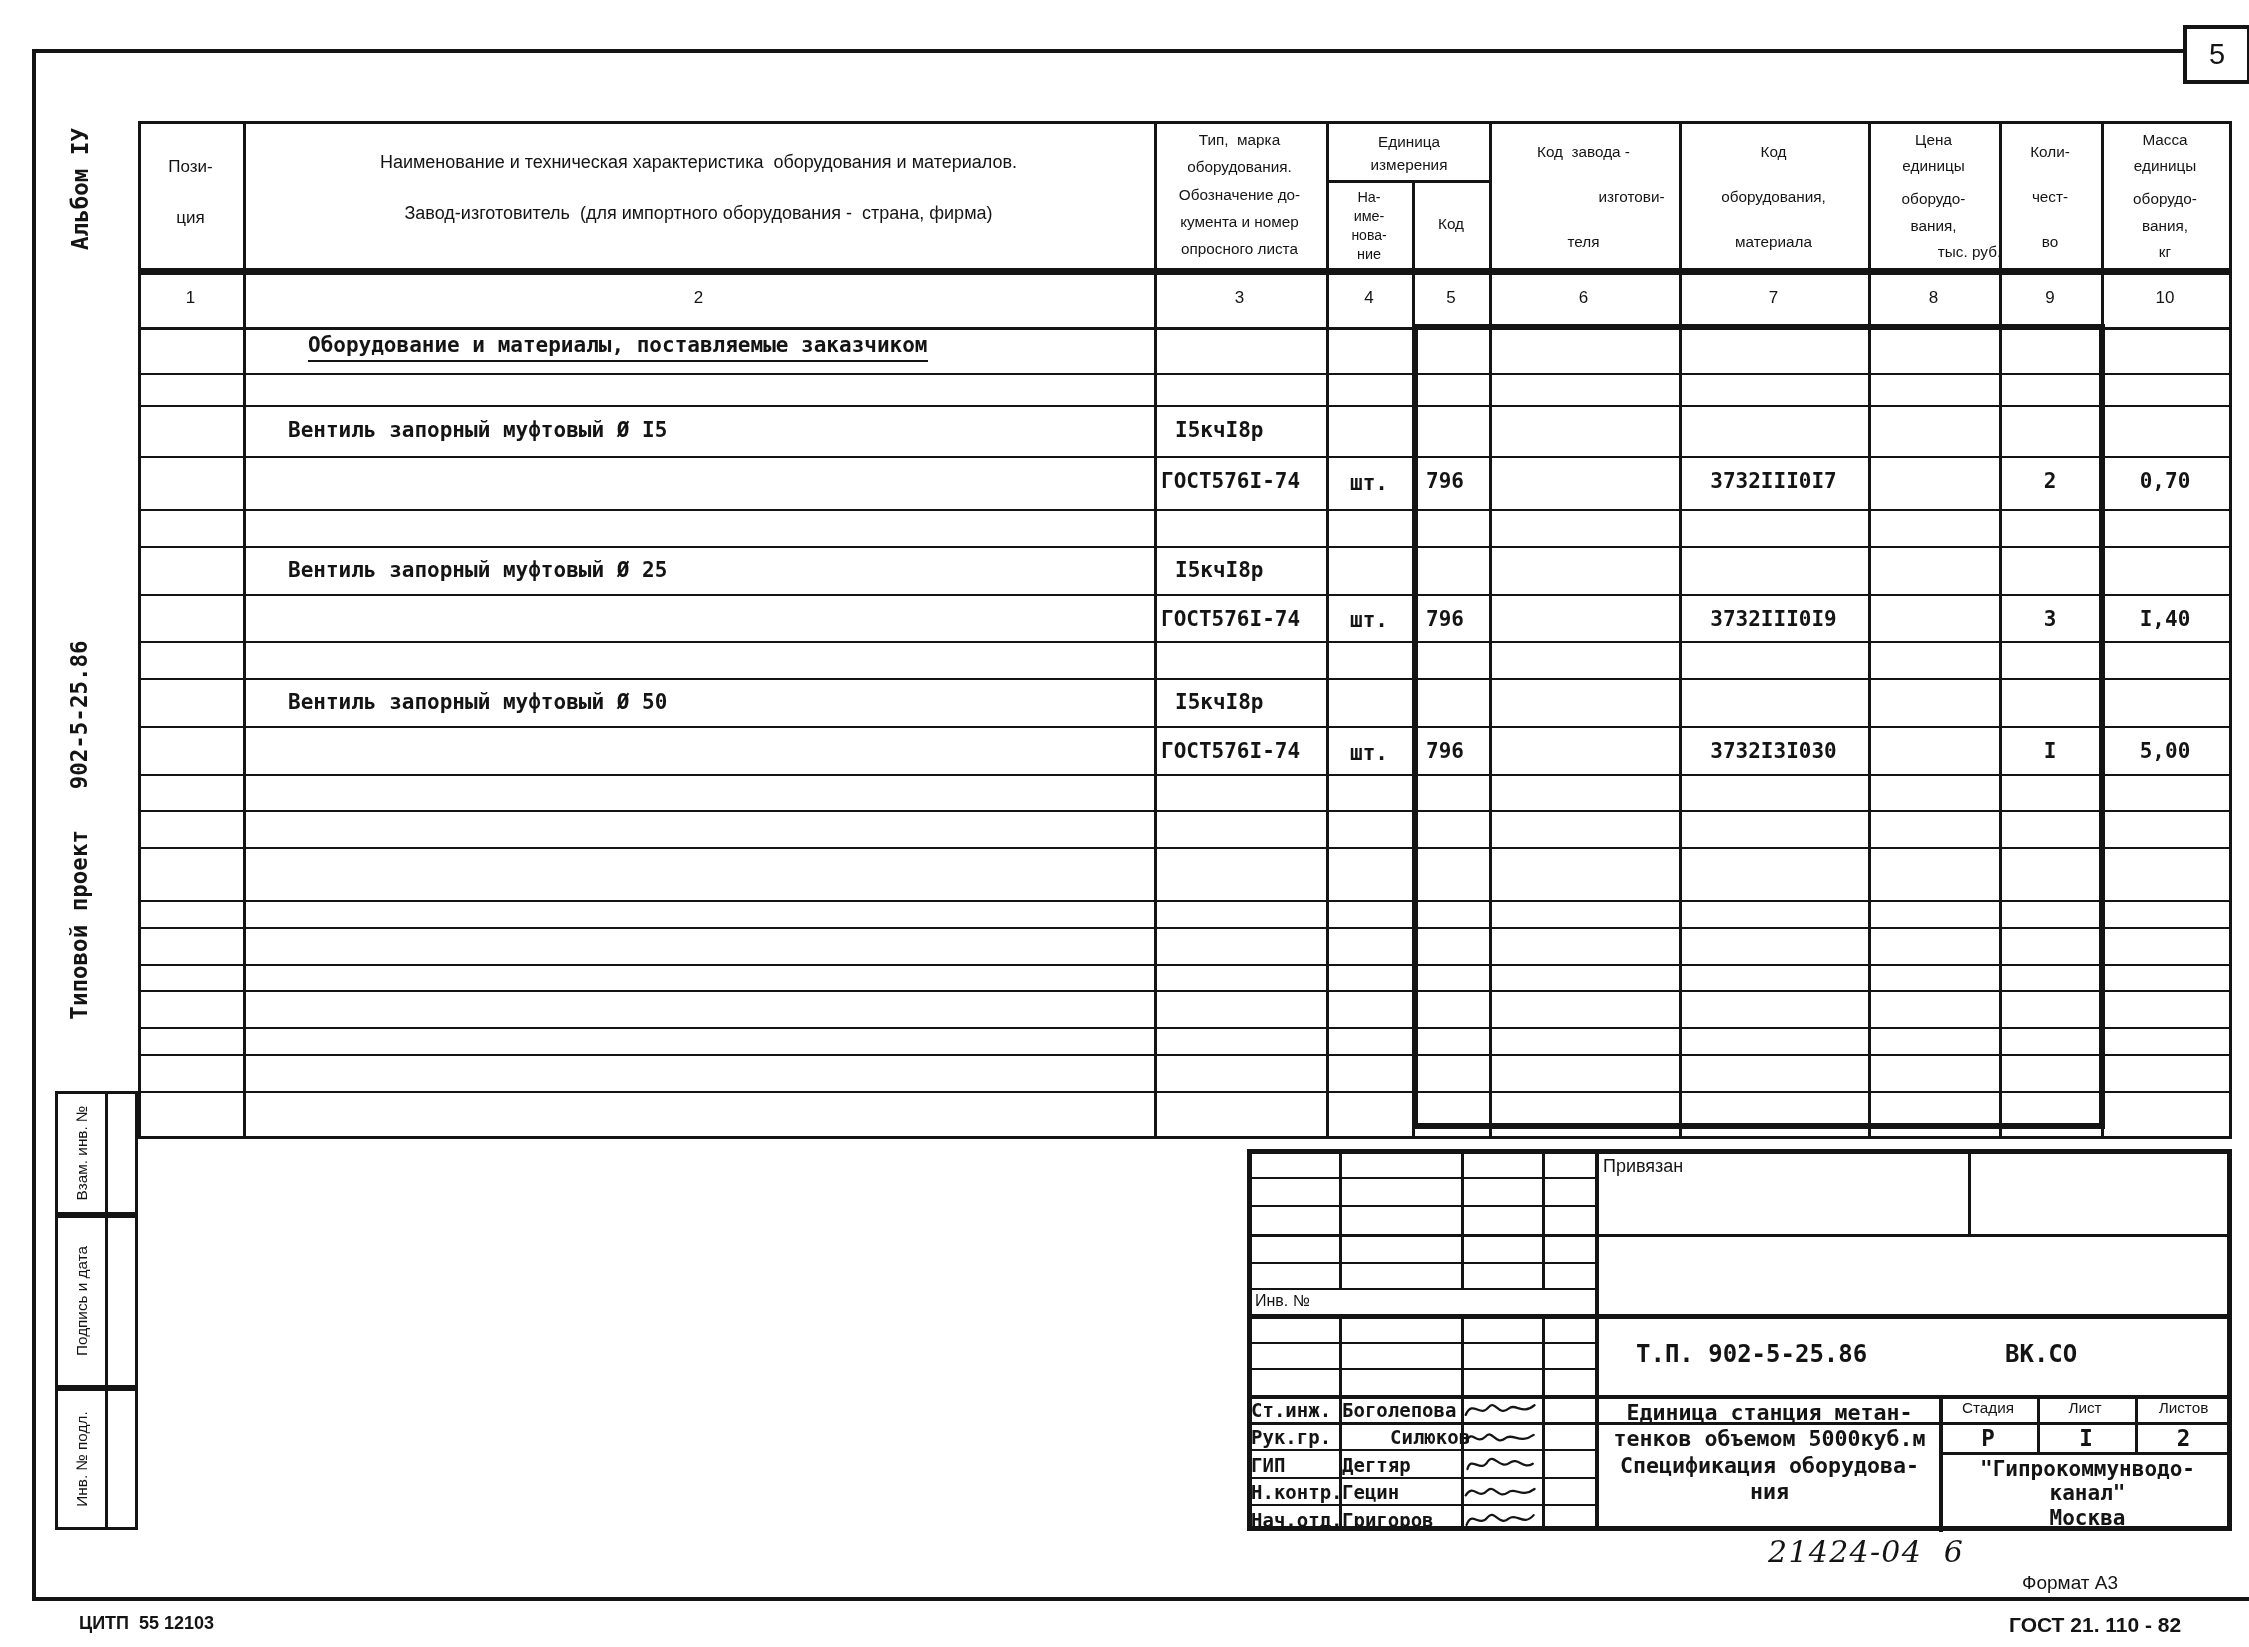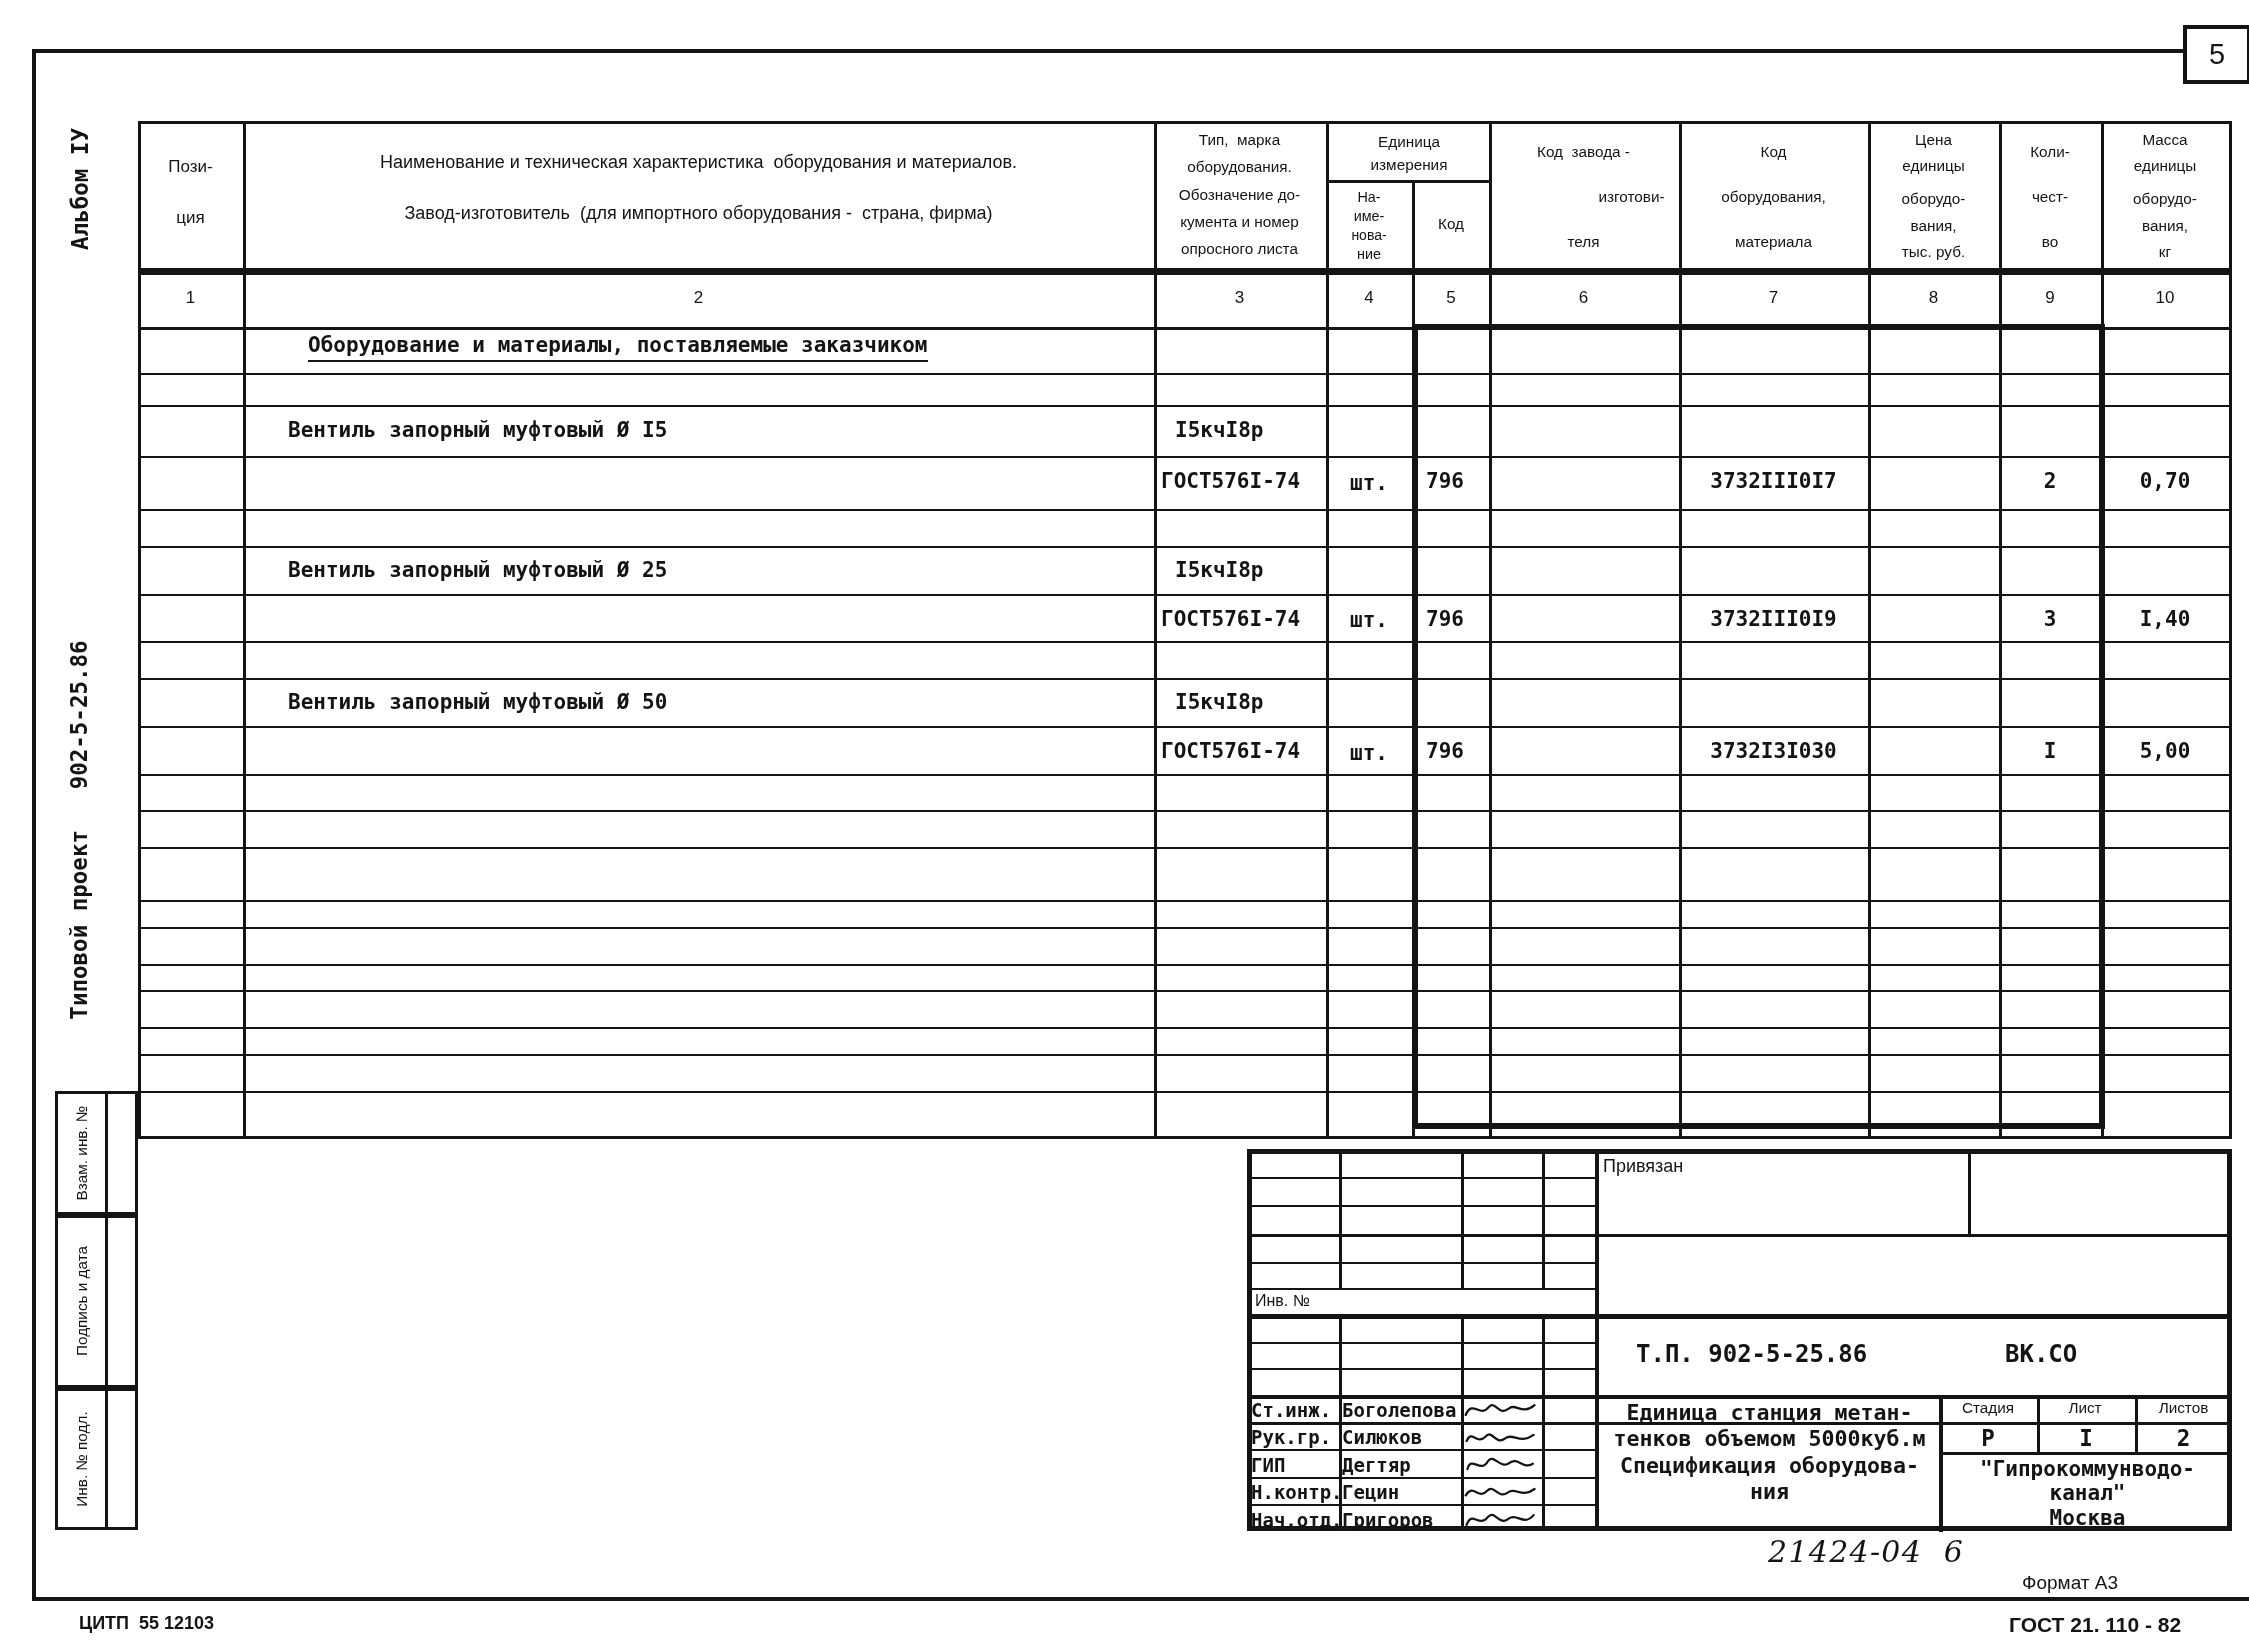--- a/index.html
+++ b/index.html
@@ -93,21 +93,21 @@
   <span class="t hds ctr" style="left:1489px;top:233px;width:189px;">теля</span>
 
   <span class="t hds ctr" style="left:1679px;top:143px;width:189px;">Код</span>
   <span class="t hds ctr" style="left:1679px;top:188px;width:189px;">оборудования,</span>
   <span class="t hds ctr" style="left:1679px;top:233px;width:189px;">материала</span>
 
   <span class="t hds ctr" style="left:1868px;top:131px;width:131px;">Цена</span>
   <span class="t hds ctr" style="left:1868px;top:157px;width:131px;">единицы</span>
   <span class="t hds ctr" style="left:1868px;top:190px;width:131px;">оборудо-</span>
   <span class="t hds ctr" style="left:1868px;top:217px;width:131px;">вания,</span>
-  <span class="t hds ctr" style="left:1868px;top:243px;width:131px;">тыс. руб.</span>
+  <span class="t hds ctr" style="left:1868px;top:243px;width:131px;padding-left:36px;">тыс. руб.</span>
 
   <span class="t hds ctr" style="left:1999px;top:143px;width:102px;">Коли-</span>
   <span class="t hds ctr" style="left:1999px;top:188px;width:102px;">чест-</span>
   <span class="t hds ctr" style="left:1999px;top:233px;width:102px;">во</span>
 
   <span class="t hds ctr" style="left:2101px;top:131px;width:128px;">Масса</span>
   <span class="t hds ctr" style="left:2101px;top:157px;width:128px;">единицы</span>
   <span class="t hds ctr" style="left:2101px;top:190px;width:128px;">оборудо-</span>
   <span class="t hds ctr" style="left:2101px;top:217px;width:128px;">вания,</span>
   <span class="t hds ctr" style="left:2101px;top:243px;width:128px;">кг</span>
@@ -194,21 +194,21 @@
 
   <span class="t hd" style="left:1603px;top:1156px;font-size:18px;">Привязан</span>
   <span class="t hds" style="left:1255px;top:1292px;font-size:16px;">Инв. №</span>
 
   <span class="t mono" style="left:1636px;top:1340px;font-size:24px;">Т.П. 902-5-25.86</span>
   <span class="t mono" style="left:2005px;top:1340px;font-size:24px;">ВК.СО</span>
 
   <span class="t monos" style="left:1251px;top:1399px;">Ст.инж.</span>
   <span class="t monos" style="left:1342px;top:1399px;">Боголепова</span>
   <span class="t monos" style="left:1251px;top:1426px;">Рук.гр.</span>
-  <span class="t monos" style="left:1342px;top:1426px;">Силюков</span>
+  <span class="t monos" style="left:1342px;top:1426px;padding-left:48px;">Силюков</span>
   <span class="t monos" style="left:1251px;top:1454px;">ГИП</span>
   <span class="t monos" style="left:1342px;top:1454px;">Дегтяр</span>
   <span class="t monos" style="left:1251px;top:1481px;">Н.контр.</span>
   <span class="t monos" style="left:1342px;top:1481px;">Гецин</span>
   <span class="t monos" style="left:1251px;top:1509px;">Нач.отд.</span>
   <span class="t monos" style="left:1342px;top:1509px;">Григоров</span>
 
   <svg style="left:1463px;top:1397px;" width="76" height="23.4" viewBox="0 0 170 52">
     <path d="M6 40 C22 4, 38 48, 58 22 C72 6, 80 44, 102 26 C118 12, 132 42, 160 18" stroke="#141414" stroke-width="5" fill="none" stroke-linecap="round"></path>
     </svg>

